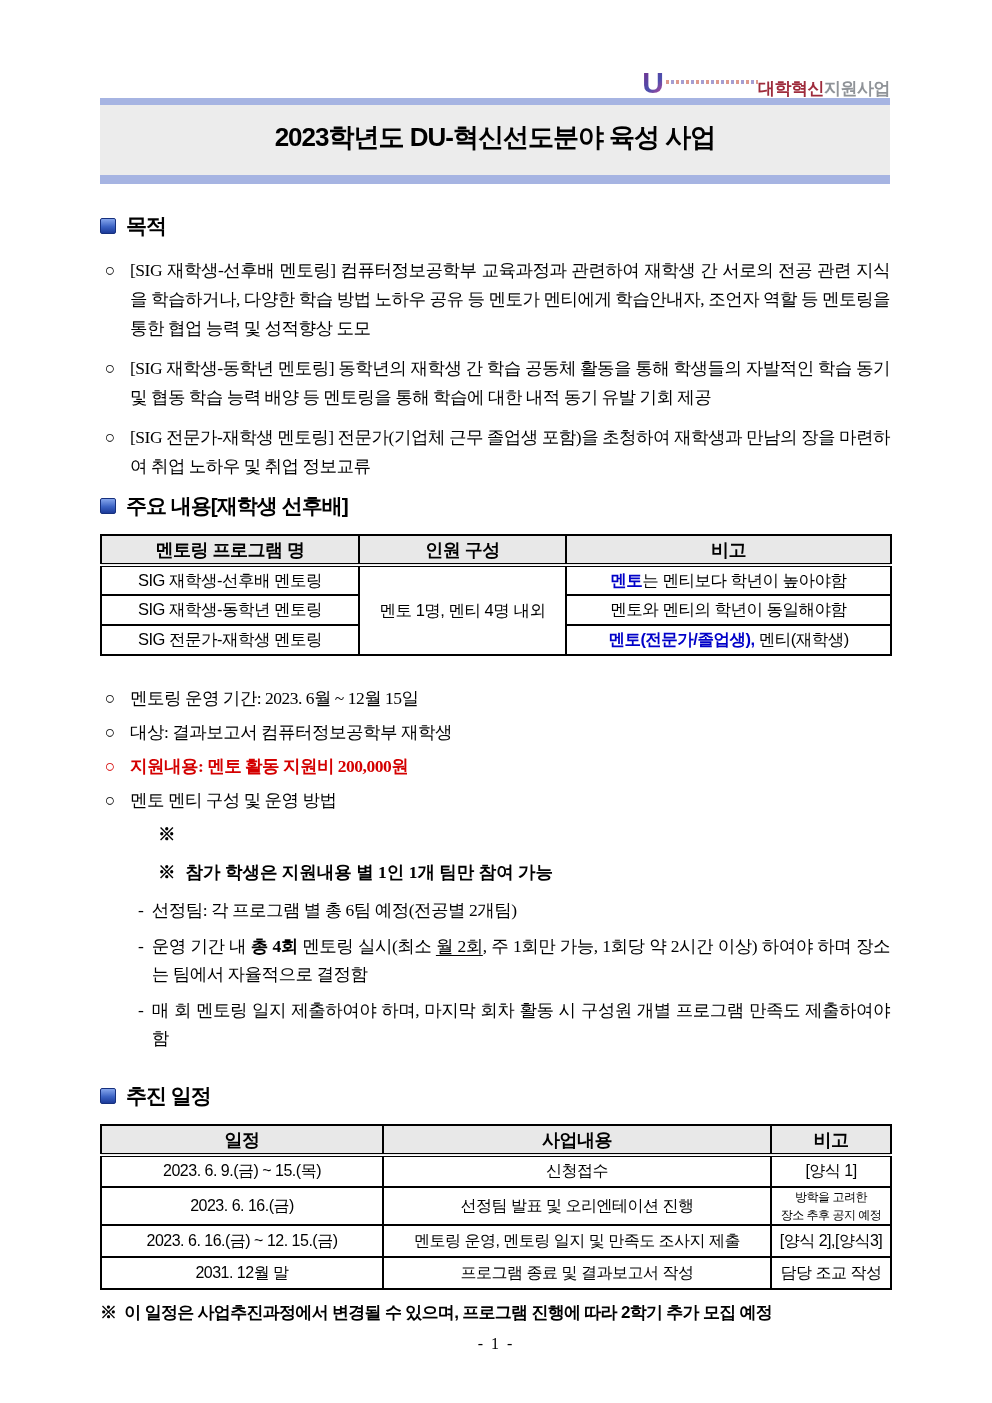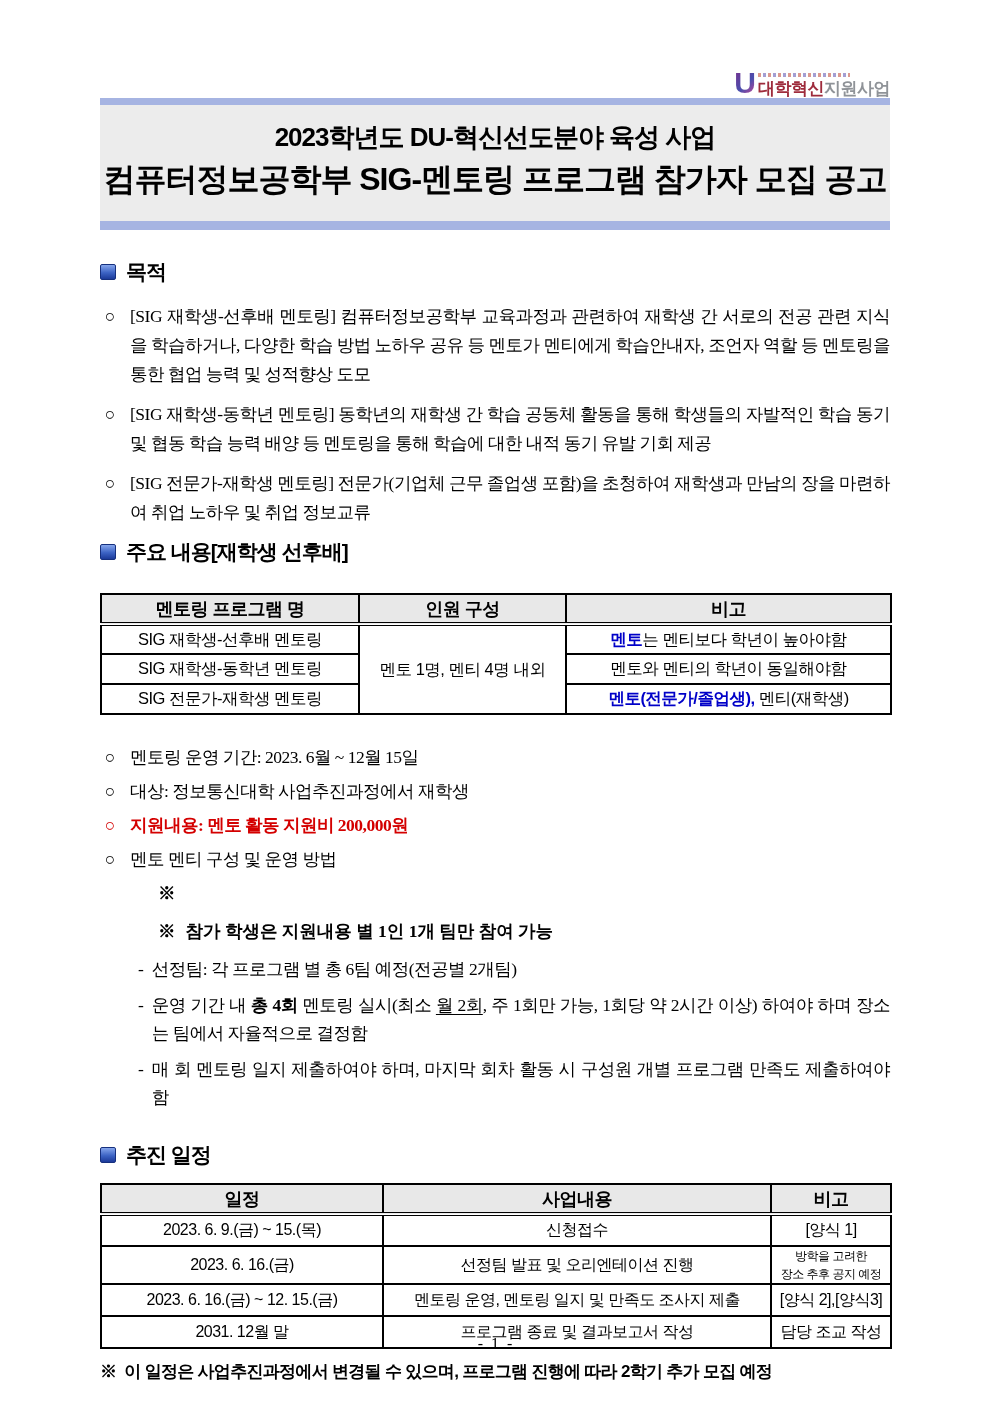--- a/index.html
+++ b/index.html
@@ -15,21 +15,21 @@
 
   
   .logo-row { display: flex; justify-content: flex-end; padding-top: 58px; height: 98px; }
   .logo { display: flex; align-items: flex-end; gap: 2px; }
   .logo-u {
     font-family: "Liberation Sans", sans-serif;
     font-size: 30px; font-weight: 800; line-height: 30px;
     background: linear-gradient(135deg, #7b2d8b 0%, #4a4fae 55%, #e0418e 100%);
     -webkit-background-clip: text; background-clip: text; color: transparent;
   }
-  .logo-txt { display: flex; flex-direction: column; align-items: flex-start; }
+  .logo-txt { display: flex; flex-direction: row; align-items: flex-start; }
   .logo-tagline {
     width: 92px; height: 4px; margin-bottom: 3px; opacity: .55;
     background: repeating-linear-gradient(90deg, #c2452f 0 3px, transparent 3px 5px, #5a4fae 5px 8px, transparent 8px 10px);
   }
   .logo-brand { font-family: "Liberation Sans", sans-serif; font-size: 17px; line-height: 18px; letter-spacing: -.5px; white-space: nowrap; }
   .logo-brand .b1 { color: #9e2b3c; font-weight: 800; }
   .logo-brand .b2 { color: #8f9398; font-weight: 600; }
 
   
   .title-block { width: 100%; }
@@ -69,21 +69,21 @@
   .subnote { display: flex; gap: 10px; font-size: 17.5px; line-height: 28px; margin: 3px 0 10px 58px; }
   .subnote .mk { flex: 0 0 auto; }
   .dashline { display: flex; gap: 8px; font-size: 17.5px; line-height: 28px; margin: 2px 0 8px 38px; }
   .dashline .mk { flex: 0 0 auto; }
   .dashline .txt { flex: 1 1 auto; text-align: justify; letter-spacing: -.5px; }
 
   
   table { border-collapse: collapse; width: 790px; font-family: "Liberation Sans", sans-serif; table-layout: fixed; }
   th, td { border: 2px solid #000; text-align: center; vertical-align: middle; letter-spacing: -.5px; }
   th { background: #e8e8e8; font-weight: 700; font-size: 18px; height: 30px; border-bottom: 4px double #000; }
-  .t1 { margin-top: 27px; }
+  .t1 { margin-top: 14px; }
   .t1 td { font-size: 16.5px; height: 30px; }
   .t2 { margin-top: 14px; }
   .t2 td { font-size: 16px; height: 32px; }
   .t2 .small2 { font-size: 12px; line-height: 18px; }
 
   
   .footnotes { margin-top: 9px; font-family: "Liberation Sans", sans-serif; font-weight: 700; font-size: 17px; }
   .fnote { display: flex; gap: 8px; line-height: 27px; letter-spacing: -.7px; }
 
   .page-number {
@@ -106,21 +106,20 @@
         <span class="logo-tagline"></span>
         <span class="logo-brand"><b class="b1">대학혁신</b><span class="b2">지원사업</span></span>
       </span>
     </div>
   </div>
 
   <div class="title-block">
     <div class="bar top"></div>
     <div class="title-inner">
       <div class="title-line1">2023학년도 DU-혁신선도분야 육성 사업</div>
-      <div class="title-line2">컴퓨터정보공학부 SIG-멘토링 프로그램 참가자 모집 공고</div>
     </div>
     <div class="bar bottom"></div>
   </div>
 
   <div class="sec-head mt28">
     <span class="sq"></span>
     <span>목적</span>
   </div>
 
   <div class="blist">
@@ -173,21 +172,21 @@
     </tbody>
   </table>
 
   <div class="blist mt28">
     <div class="bullet single">
       <span class="mk">○</span>
       <span class="txt">멘토링 운영 기간: 2023. 6월 ~ 12월 15일</span>
     </div>
     <div class="bullet single">
       <span class="mk">○</span>
-      <span class="txt">대상: 정보통신대학 사업추진과정에서 재학생</span>
+      <span class="txt">대상: 결과보고서 컴퓨터정보공학부 재학생</span>
     </div>
     <div class="bullet single red">
       <span class="mk">○</span>
       <span class="txt">지원내용: 멘토 활동 지원비 200,000원</span>
     </div>
     <div class="bullet single">
       <span class="mk">○</span>
       <span class="txt">멘토 멘티 구성 및 운영 방법</span>
     </div>
 

